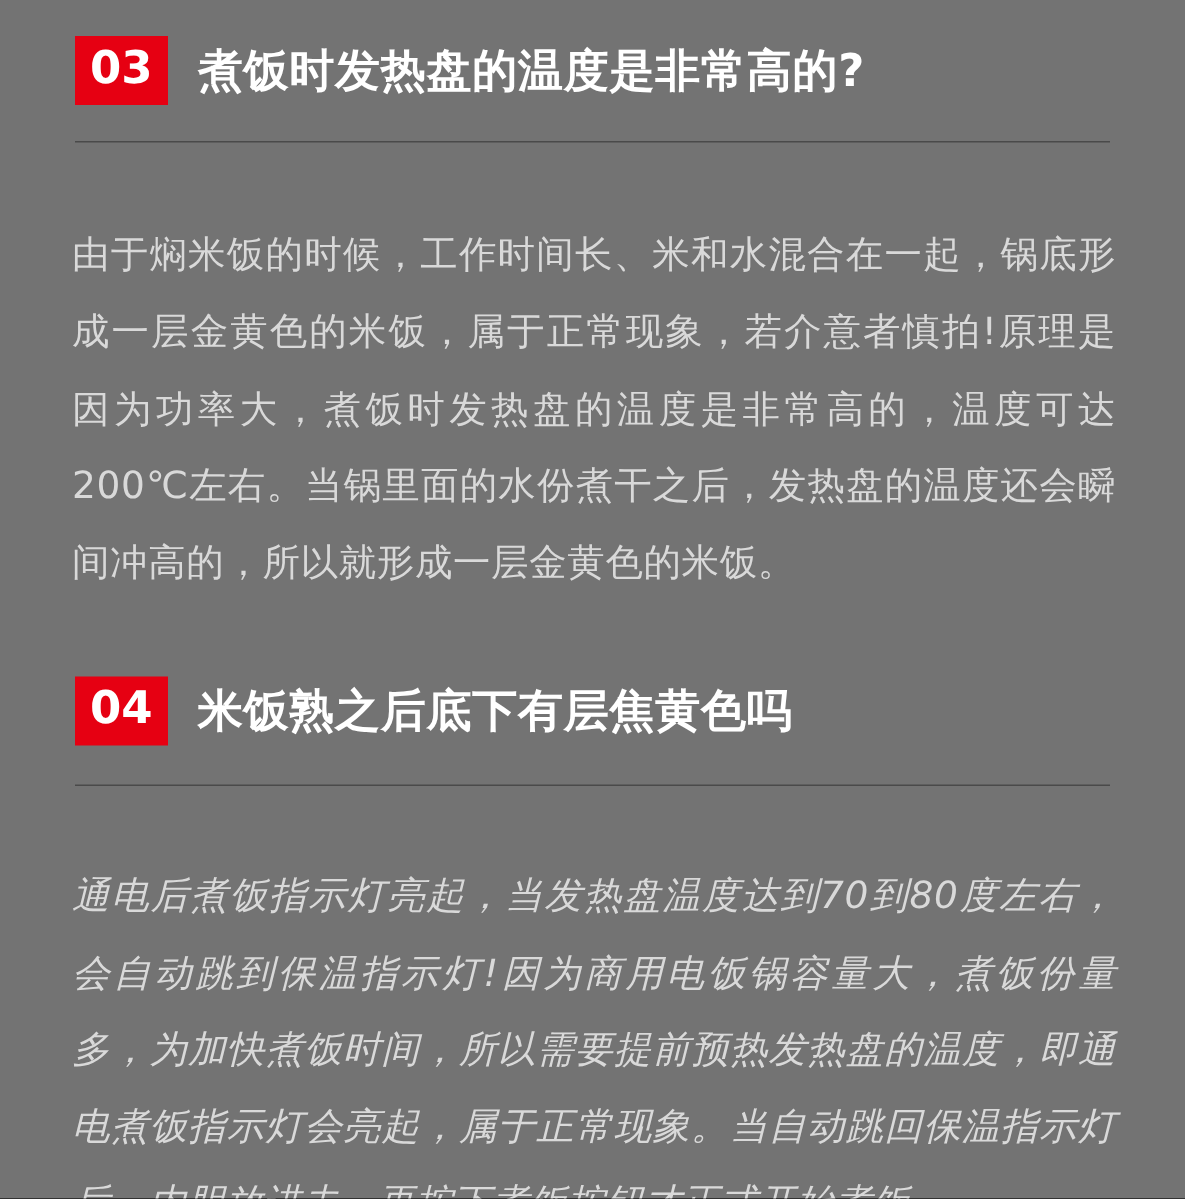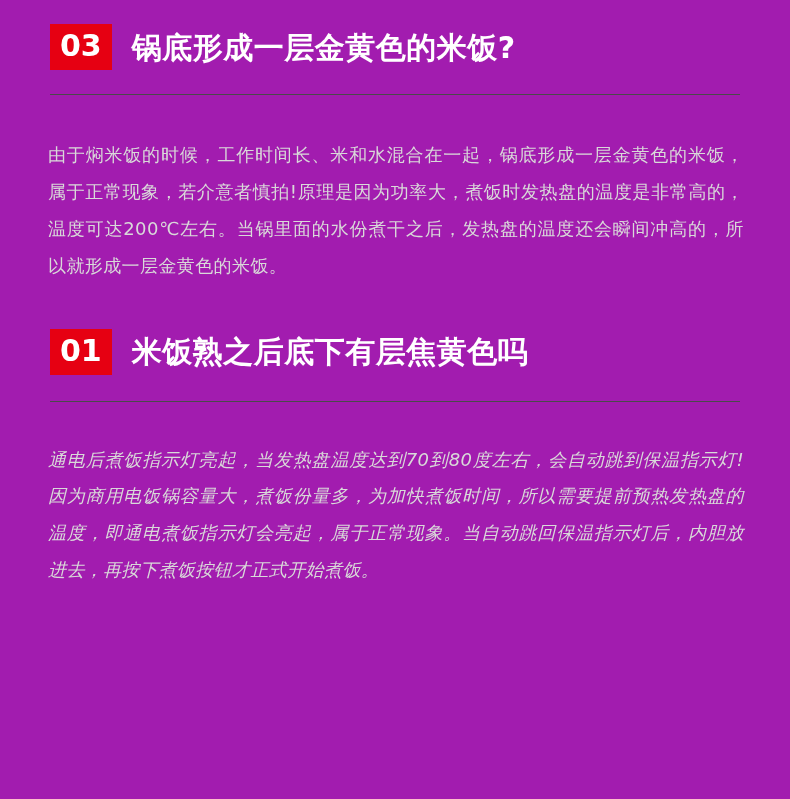--- a/index.html
+++ b/index.html
@@ -10,21 +10,21 @@
   body {
     width: 790px;
     height: 799px;
     font-family: "Liberation Sans", sans-serif;
     color: #ffffff;
     overflow: hidden;
   }
   .page {
     width: 790px;
     height: 799px;
-    background: #a21caf;
+    background: #737373;
     box-sizing: border-box;
     padding: 0 36px;
     position: relative;
   }
   .faq-block {
     width: 100%;
   }
   .faq-block.first { padding-top: 24px; }
   .faq-block.second { padding-top: 26px; }
 
@@ -57,48 +57,48 @@
   .divider {
     height: 1px;
     background: #4a4a4a;
     margin: 24px 14px 0 14px;
   }
   .faq-block.second .divider {
     margin-top: 26px;
   }
   .qbody {
     font-family: "DejaVu Sans", "Liberation Sans", sans-serif;
-    font-size: 18px;
+    font-size: 25px;
     line-height: 2.05;
     color: #d9d9d9;
     padding: 24px 10px 0 12px;
     text-align: justify;
     letter-spacing: 0.4px;
   }
   .faq-block.second .qbody {
     padding-top: 22px;
     font-style: italic;
   }
 </style>
 </head>
 <body>
 
 <div class="page">
 
   <section class="faq-block first">
     <div class="qhead">
       <span class="qnum">03</span>
-      <span class="qtitle">锅底形成一层金黄色的米饭?</span>
+      <span class="qtitle">煮饭时发热盘的温度是非常高的?</span>
     </div>
     <div class="divider"></div>
     <p class="qbody">由于焖米饭的时候，工作时间长、米和水混合在一起，锅底形成一层金黄色的米饭，属于正常现象，若介意者慎拍!原理是因为功率大，煮饭时发热盘的温度是非常高的，温度可达200℃左右。当锅里面的水份煮干之后，发热盘的温度还会瞬间冲高的，所以就形成一层金黄色的米饭。</p>
   </section>
 
   <section class="faq-block second">
     <div class="qhead">
-      <span class="qnum">01</span>
+      <span class="qnum">04</span>
       <span class="qtitle">米饭熟之后底下有层焦黄色吗</span>
     </div>
     <div class="divider"></div>
     <p class="qbody">通电后煮饭指示灯亮起，当发热盘温度达到70到80度左右，会自动跳到保温指示灯!因为商用电饭锅容量大，煮饭份量多，为加快煮饭时间，所以需要提前预热发热盘的温度，即通电煮饭指示灯会亮起，属于正常现象。当自动跳回保温指示灯后，内胆放进去，再按下煮饭按钮才正式开始煮饭。</p>
   </section>
 
 </div>
 
 </body></html>

